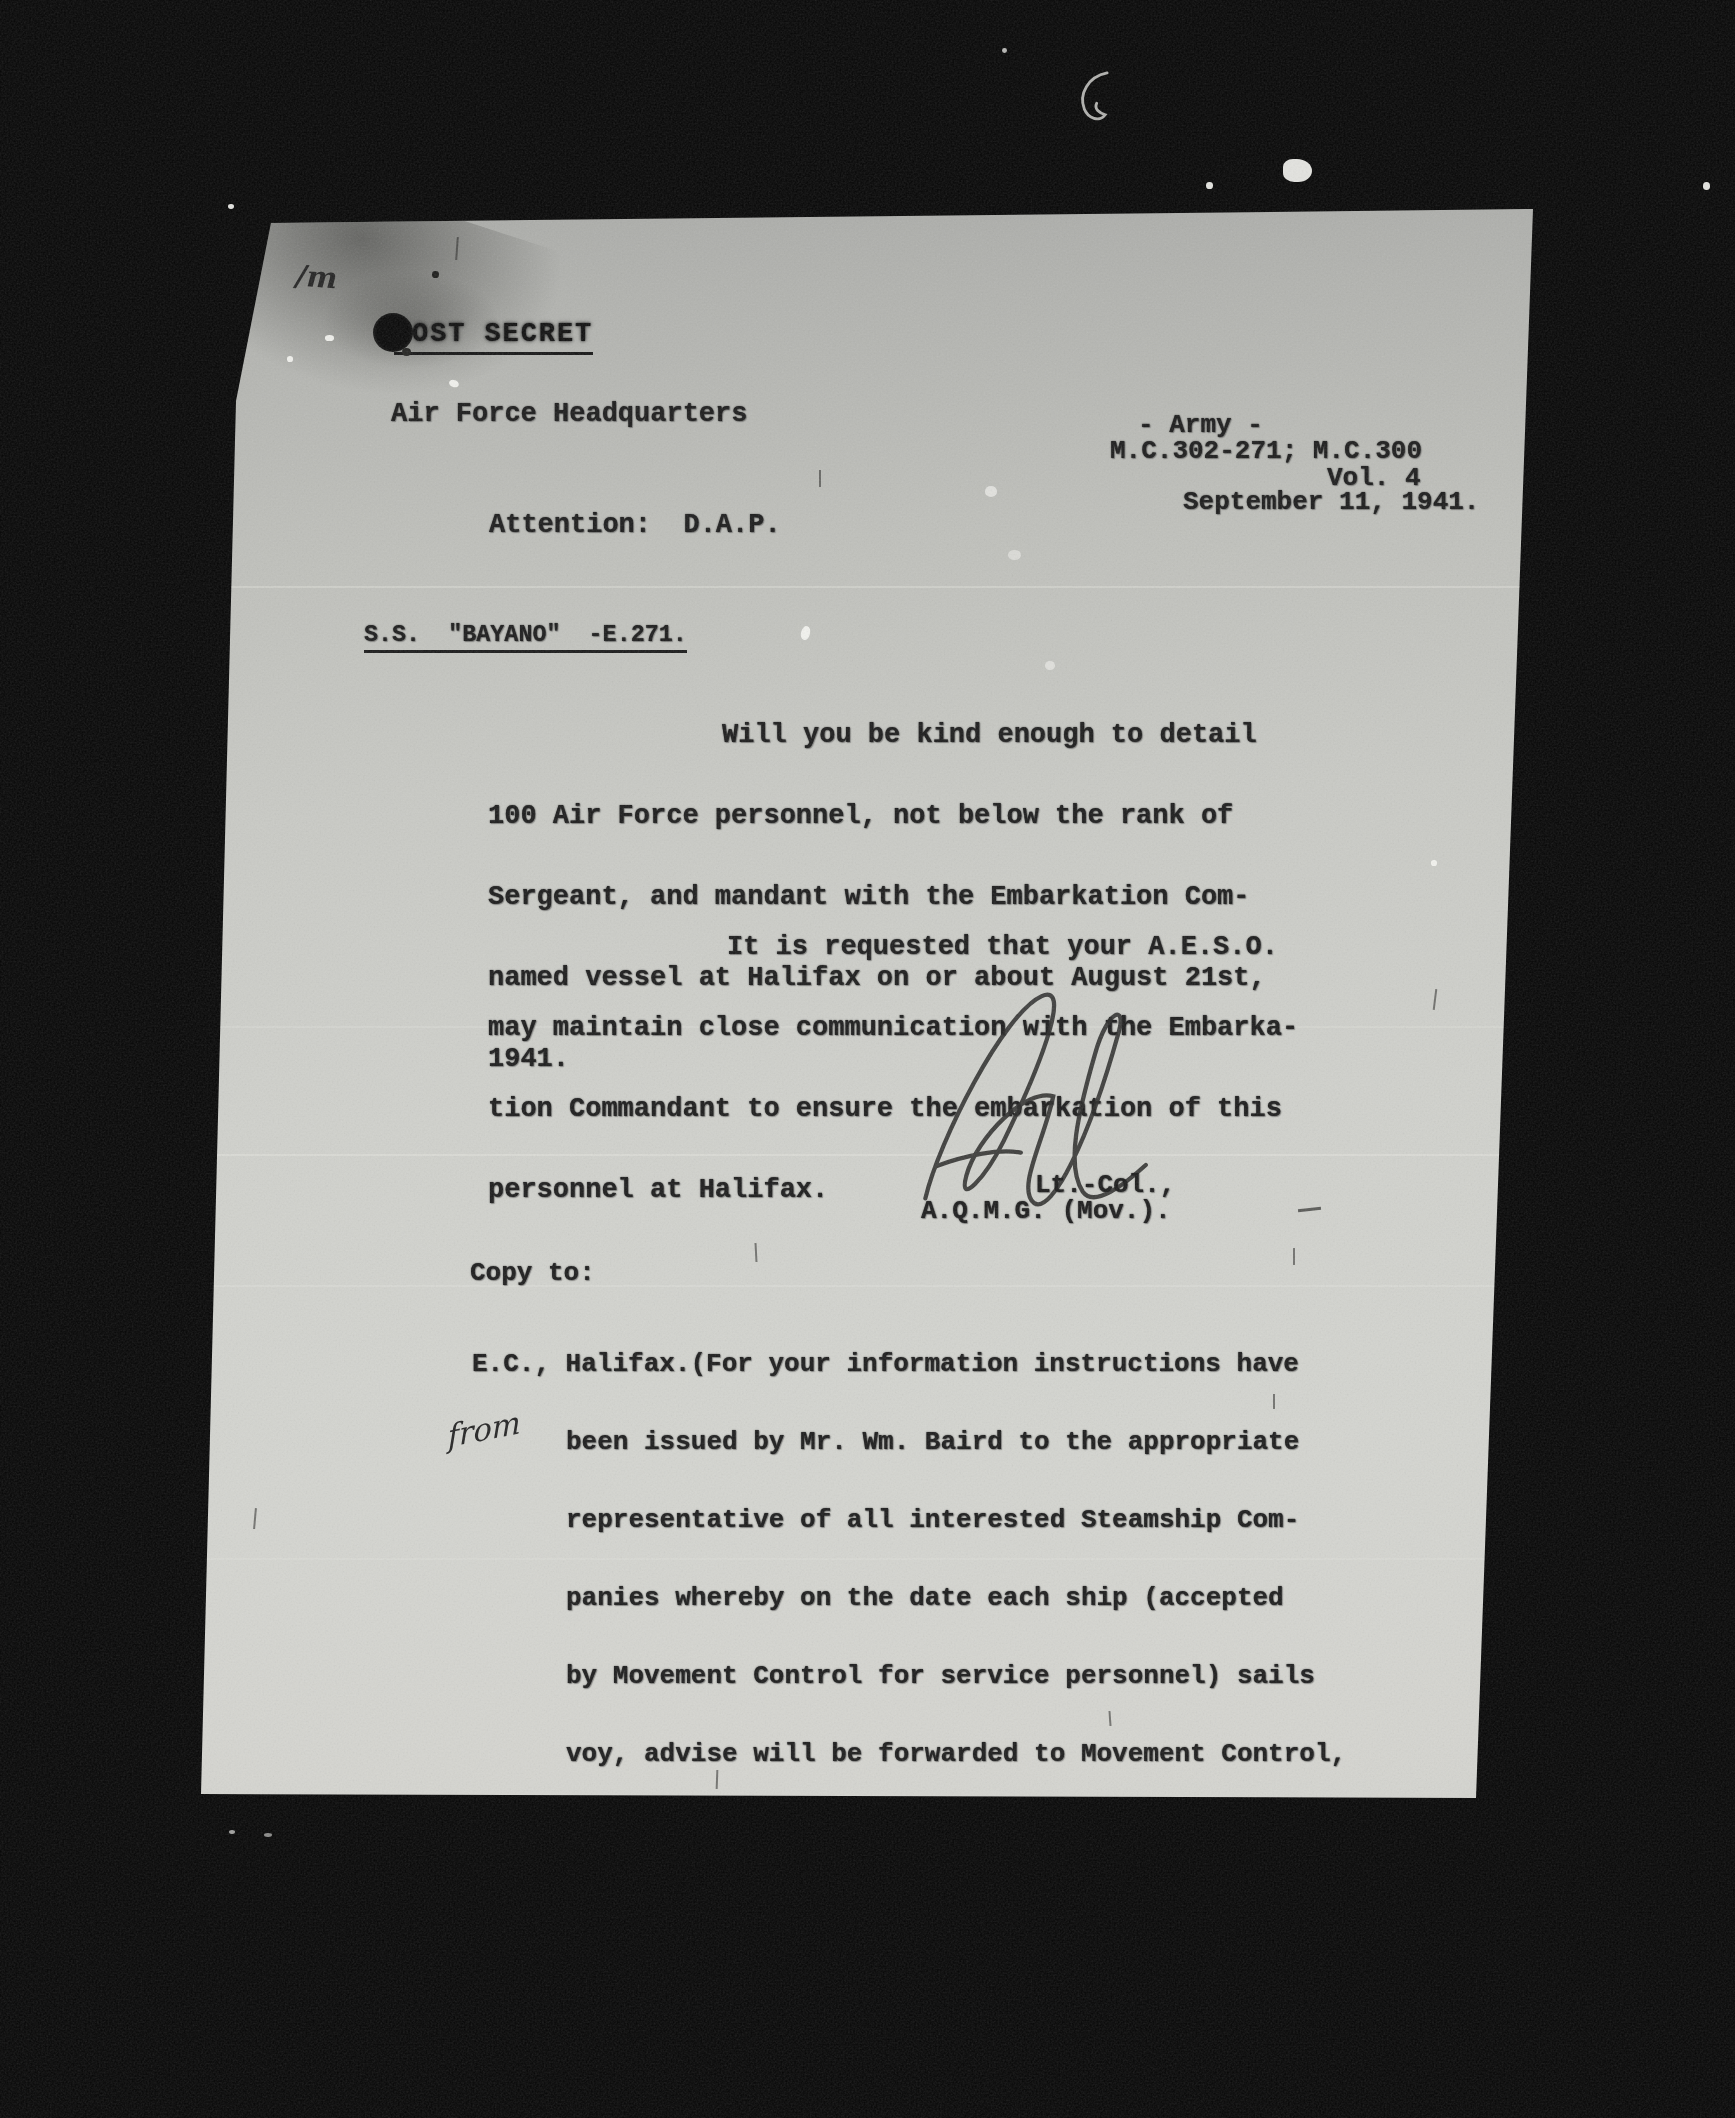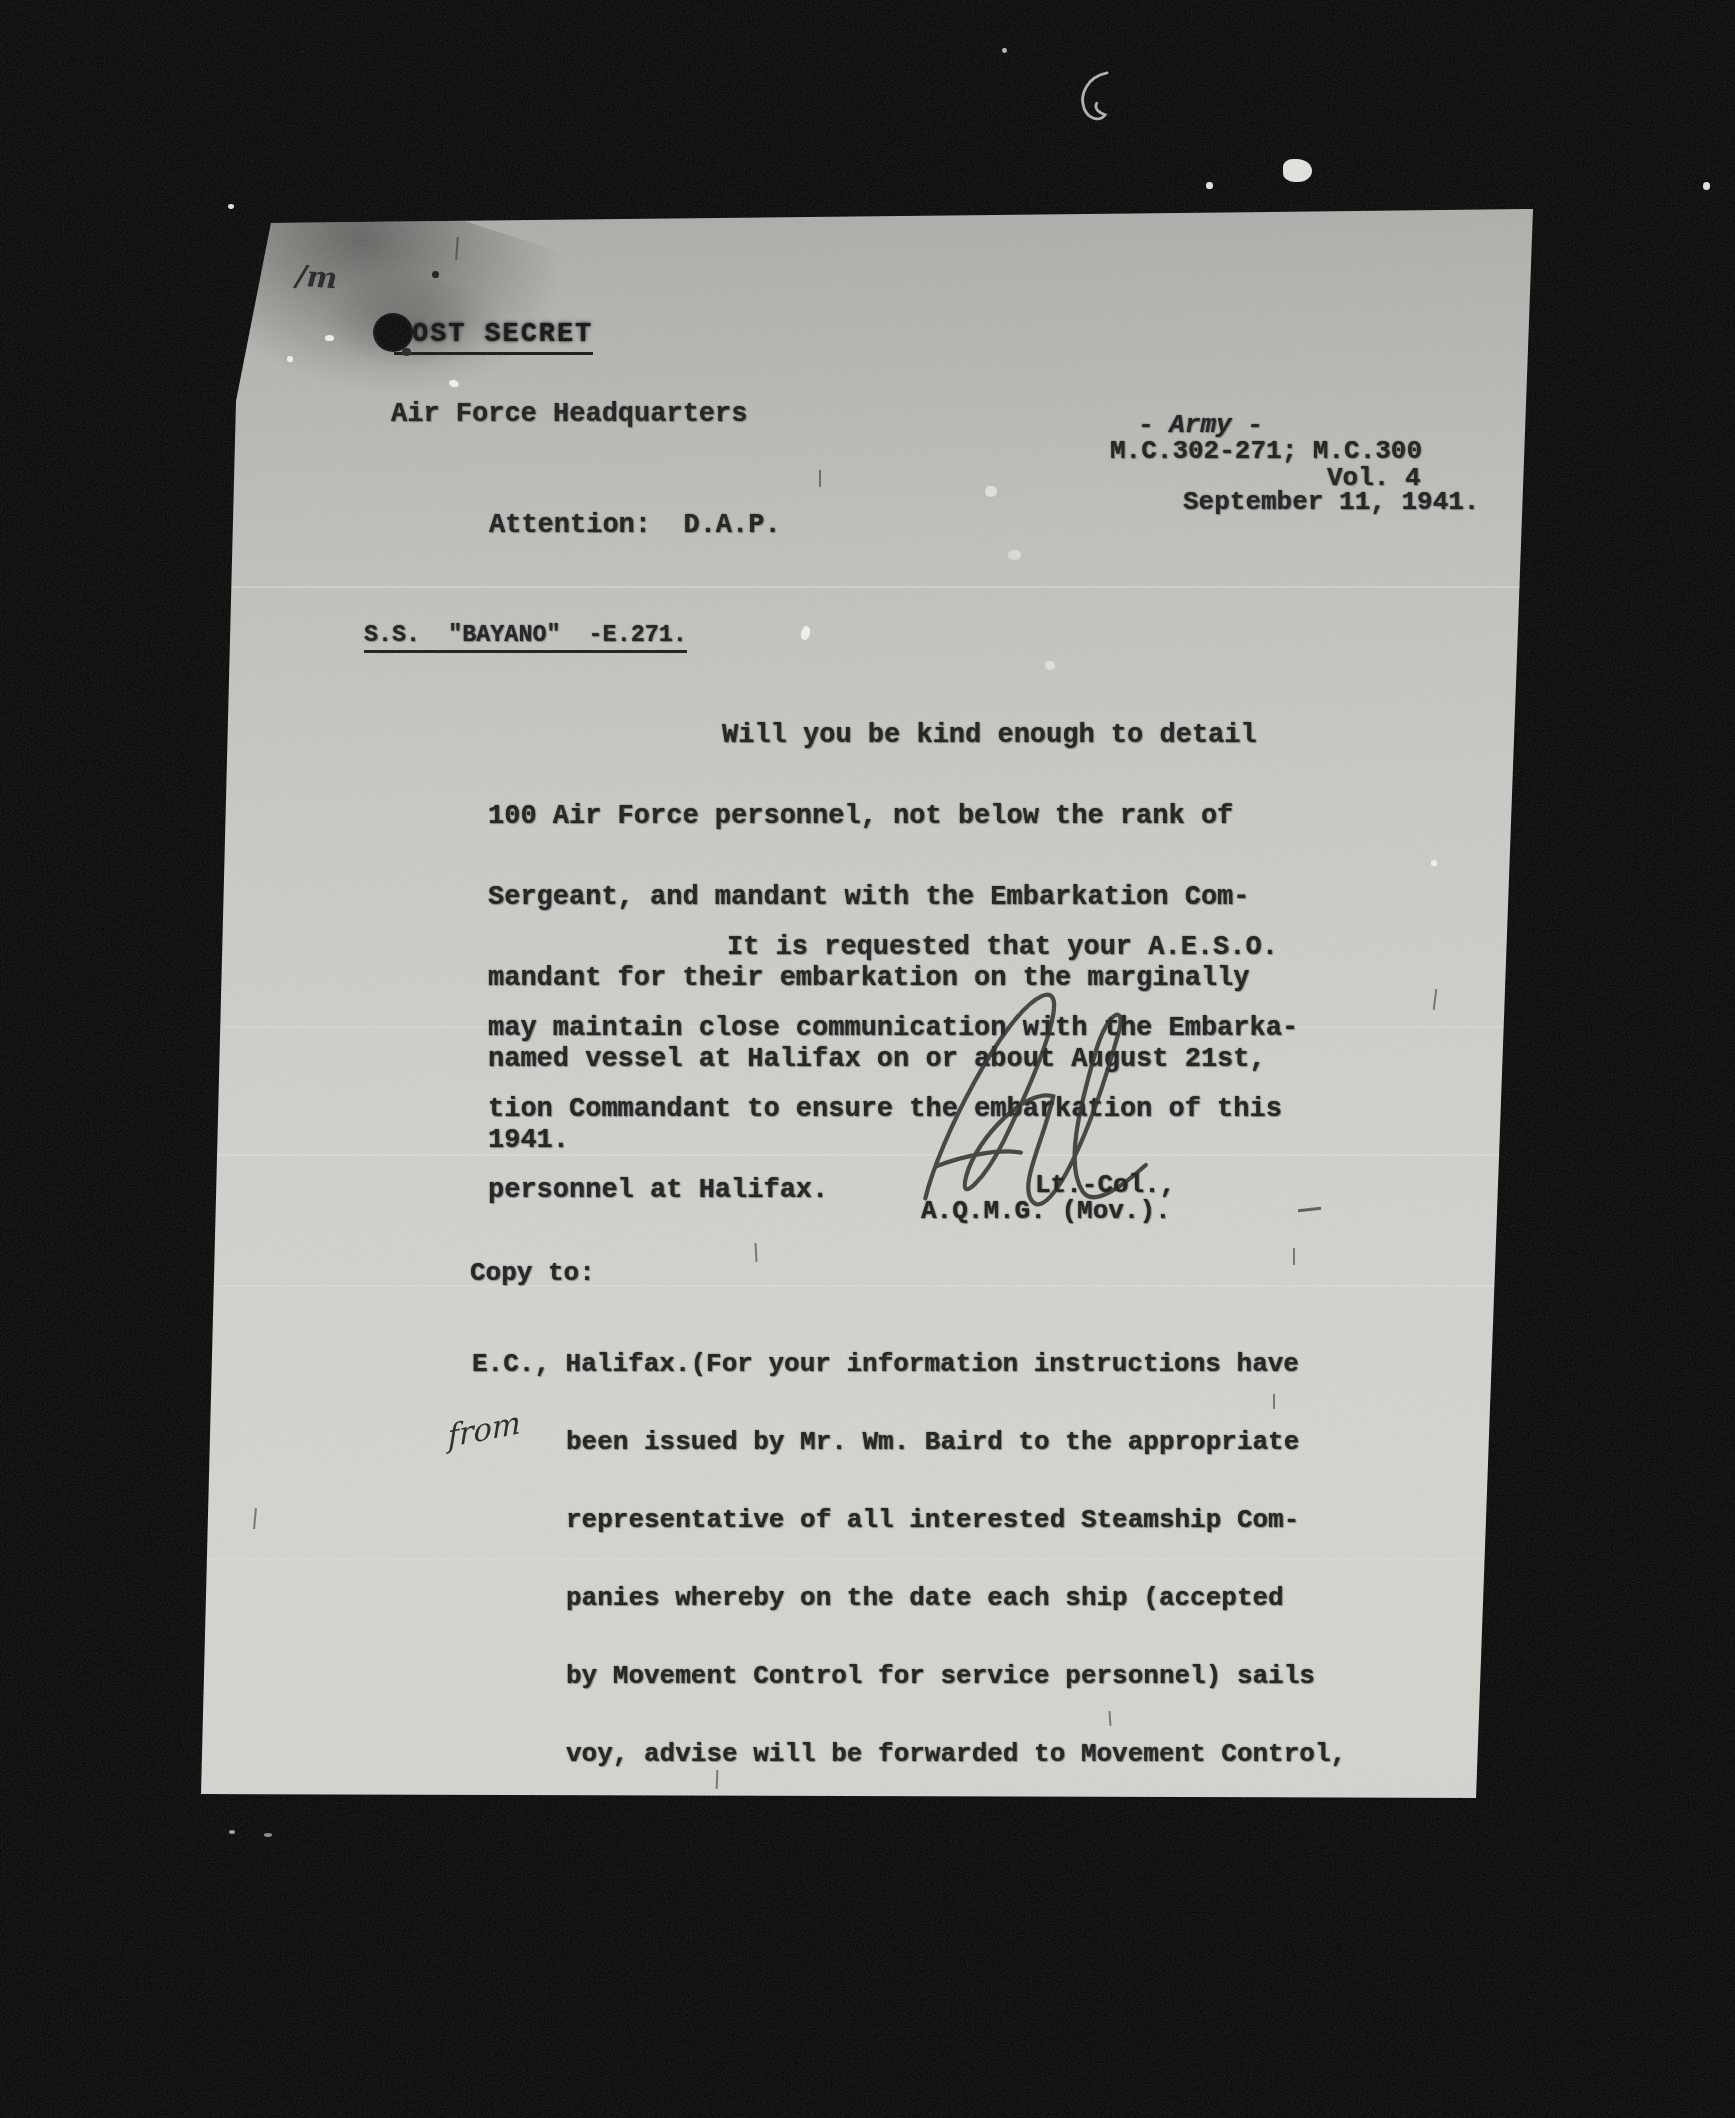--- a/index.html
+++ b/index.html
@@ -55,32 +55,31 @@
       <div class="typed stamp" style="left:394px;top:291px;">MOST SECRET</div>
 
       <div style="position:absolute;left:373px;top:313px;width:40px;height:39px;border-radius:50%;
                   background:radial-gradient(circle,#080808 60%,rgba(8,8,8,.75) 82%,rgba(8,8,8,0) 100%);"></div>
       <div style="position:absolute;left:432px;top:271px;width:6.7px;height:6.7px;border-radius:50%;background:#1d1d1b;"></div>
       <div style="position:absolute;left:402px;top:348px;width:8.6px;height:7.6px;border-radius:50%;background:#242422;"></div>
 
       <div class="typed fs28" style="left:391px;top:401px;text-align:center;">Air Force Headquarters</div>
       <div class="typed fs28" style="left:489px;top:512px;">Attention:  D.A.P.</div>
 
-      <div class="typed fs27" style="left:1138px;top:412px;font-style:italic;">- Army -</div>
+      <div class="typed fs27" style="left:1138px;top:412px;">- Army -</div>
       <div class="typed fs27" style="left:1110px;top:438px;">M.C.302-271; M.C.300</div>
       <div class="typed fs27" style="left:1327px;top:465px;">Vol. 4</div>
       <div class="typed fs27" style="left:1183px;top:489px;">September 11, 1941.</div>
 
       <div class="typed fs25 subject" style="left:364px;top:623px;">S.S.  "BAYANO"  -E.271.</div>
 
       <div class="typed fs28 para" style="left:488px;top:668px;">
         <div style="padding-left:234px;">Will you be kind enough to detail</div>
         <div>100 Air Force personnel, not below the rank of</div>
         <div>Sergeant, and mandant with the Embarkation Com-</div>
-        <div>mandant for their embarkation on the marginally</div>
         <div>named vessel at Halifax on or about August 21st,</div>
         <div>1941.</div>
       </div>
 
       <div class="typed fs28 para" style="left:488px;top:880px;">
         <div style="padding-left:239px;">It is requested that your A.E.S.O.</div>
         <div>may maintain close communication with the Embarka-</div>
         <div>tion Commandant to ensure the embarkation of this</div>
         <div>personnel at Halifax.</div>
       </div>

